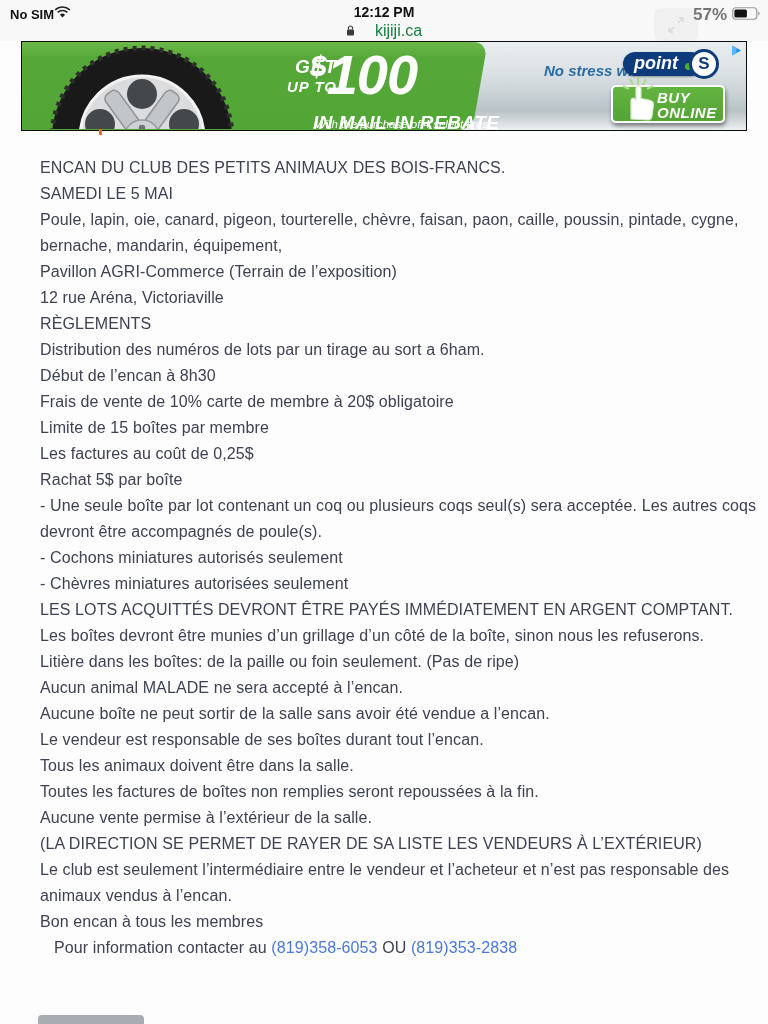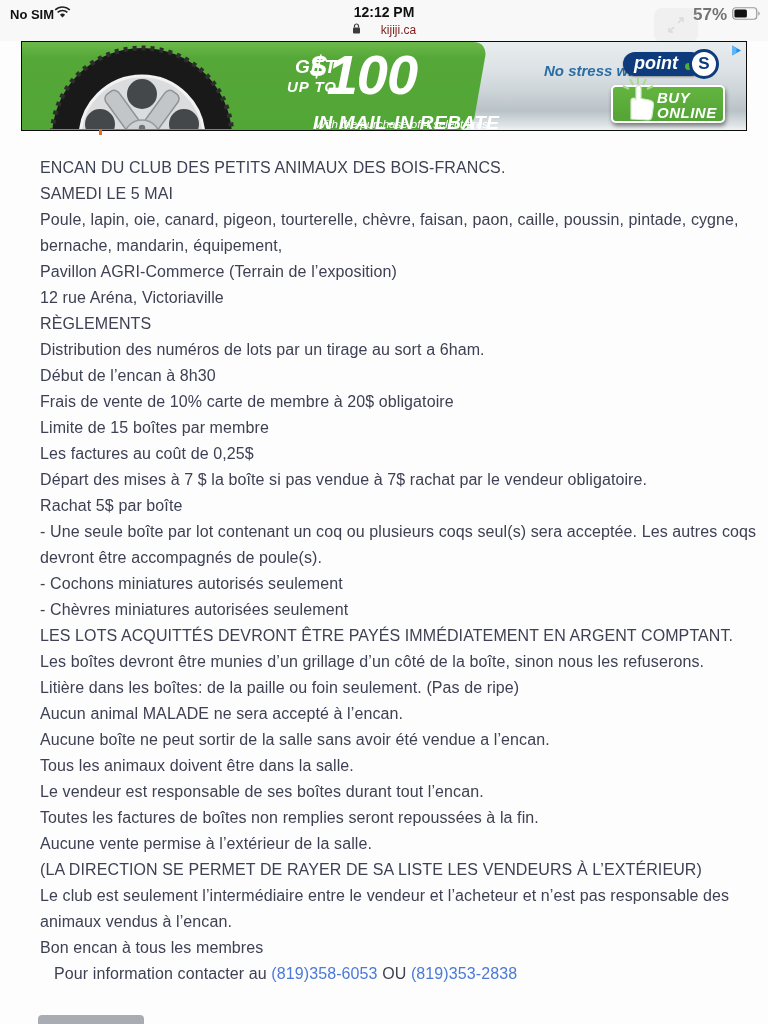--- a/index.html
+++ b/index.html
@@ -11,21 +11,21 @@
   }
   
   .statusbar{
     position:absolute;top:0;left:0;width:768px;height:41px;
     background:#f8f8f8;
   }
   .sb-left{position:absolute;left:10px;top:5px;display:flex;align-items:center;}
   .sb-carrier{font-size:13px;font-weight:700;color:#111;}
   .sb-center{position:absolute;left:0;right:0;top:4px;text-align:center;}
   .sb-time{font-size:14px;font-weight:700;color:#111;line-height:16px;}
-  .sb-url{margin-top:2px;font-size:12px;color:#7f1d1d;display:inline-flex;align-items:center;gap:20px;justify-content:center;width:100%;}
+  .sb-url{margin-top:2px;font-size:16px;color:#15803d;display:inline-flex;align-items:center;gap:20px;justify-content:center;width:100%;}
   .sb-right{position:absolute;right:8px;top:5px;display:flex;align-items:center;gap:5px;}
   .sb-batt-pct{font-size:17px;font-weight:700;color:#737373;}
   .expand-overlay{
     position:absolute;right:70px;top:8px;width:44px;height:34px;border-radius:8px;
     background:rgba(190,190,190,.14);display:flex;align-items:center;justify-content:center;
   }
   
   .ad{
     position:absolute;left:21px;top:41px;width:726px;height:90px;
     border:1.5px solid #0c0c0c;box-sizing:border-box;
@@ -218,33 +218,32 @@
       <div class="line">Poule, lapin, oie, canard, pigeon, tourterelle, chèvre, faisan, paon, caille, poussin, pintade, cygne,</div>
       <div class="line">bernache, mandarin, équipement,</div>
       <div class="line">Pavillon AGRI-Commerce (Terrain de l’exposition)</div>
       <div class="line">12 rue Aréna, Victoriaville</div>
       <div class="line">RÈGLEMENTS</div>
       <div class="line">Distribution des numéros de lots par un tirage au sort a 6ham.</div>
       <div class="line">Début de l’encan à 8h30</div>
       <div class="line">Frais de vente de 10% carte de membre à 20$ obligatoire</div>
       <div class="line">Limite de 15 boîtes par membre</div>
       <div class="line">Les factures au coût de 0,25$</div>
-      <div class="line">Départ des mises à 7 $ la boîte si pas vendue à 7$ rachat par le vendeur obligatoire.</div>
       <div class="line">Rachat 5$ par boîte</div>
       <div class="line">- Une seule boîte par lot contenant un coq ou plusieurs coqs seul(s) sera acceptée. Les autres coqs</div>
       <div class="line">devront être accompagnés de poule(s).</div>
       <div class="line">- Cochons miniatures autorisés seulement</div>
       <div class="line">- Chèvres miniatures autorisées seulement</div>
       <div class="line">LES LOTS ACQUITTÉS DEVRONT ÊTRE PAYÉS IMMÉDIATEMENT EN ARGENT COMPTANT.</div>
       <div class="line">Les boîtes devront être munies d’un grillage d’un côté de la boîte, sinon nous les refuserons.</div>
       <div class="line">Litière dans les boîtes: de la paille ou foin seulement. (Pas de ripe)</div>
       <div class="line">Aucun animal MALADE ne sera accepté à l’encan.</div>
       <div class="line">Aucune boîte ne peut sortir de la salle sans avoir été vendue a l’encan.</div>
+      <div class="line">Le vendeur est responsable de ses boîtes durant tout l’encan.</div>
       <div class="line">Tous les animaux doivent être dans la salle.</div>
-      <div class="line">Le vendeur est responsable de ses boîtes durant tout l’encan.</div>
       <div class="line">Toutes les factures de boîtes non remplies seront repoussées à la fin.</div>
       <div class="line">Aucune vente permise à l’extérieur de la salle.</div>
       <div class="line">(LA DIRECTION SE PERMET DE RAYER DE SA LISTE LES VENDEURS À L’EXTÉRIEUR)</div>
       <div class="line">Le club est seulement l’intermédiaire entre le vendeur et l’acheteur et n’est pas responsable des</div>
       <div class="line">animaux vendus à l’encan.</div>
       <div class="line">Bon encan à tous les membres</div>
     </div>
   <div class="contact-line"><span>Pour information contacter au </span><a class="phone-link">(819)358-6053</a><span> OU </span><a class="phone-link">(819)353-2838</a></div>
 </div>
 

